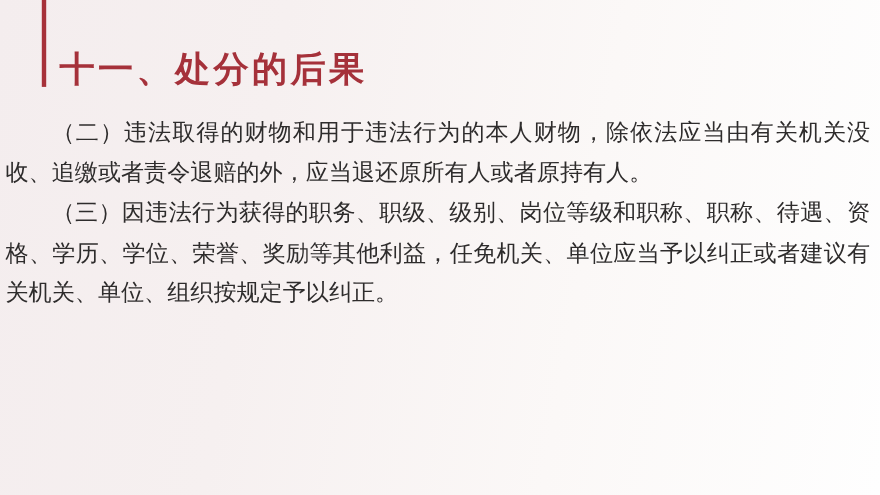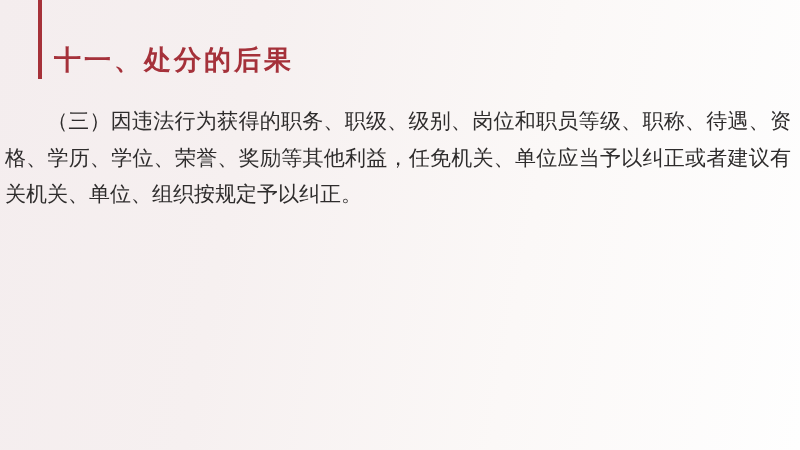--- a/index.html
+++ b/index.html
@@ -26,21 +26,21 @@
     width: 4px;
     height: 79px;
     background: #a63139;
   }
   .slide-title {
     position: absolute;
     left: 54px;
     top: 42px;
     margin: 0;
     font-family: Liberation Mono, monospace;
-    font-size: 27px;
+    font-size: 32px;
     font-weight: 700;
     letter-spacing: 3px;
     color: #a5313a;
     white-space: nowrap;
   }
   .slide-body {
     position: absolute;
     left: 5px;
     right: 9px;
     top: 103px;
@@ -55,15 +55,16 @@
     text-indent: 2em;
   }
 </style>
 </head>
 <body>
 
 <div class="slide">
   <div class="accent-bar"></div>
   <h1 class="slide-title">十一、处分的后果</h1>
   <div class="slide-body">
-    <p>（三）因违法行为获得的职务、职级、级别、岗位和职员等级、职称、待遇、资格、学历、学位、荣誉、奖励等其他利益，任免机关、单位应当予以纠正或者建议有关机关、单位、组织按规定予以纠正。</p>
+    <p>（二）违法取得的财物和用于违法行为的本人财物，除依法应当由有关机关没收、追缴或者责令退赔的外，应当退还原所有人或者原持有人。</p>
+    <p>（三）因违法行为获得的职务、职级、级别、岗位等级和职称、职称、待遇、资格、学历、学位、荣誉、奖励等其他利益，任免机关、单位应当予以纠正或者建议有关机关、单位、组织按规定予以纠正。</p>
   </div>
 </div>
 
 </body></html>

